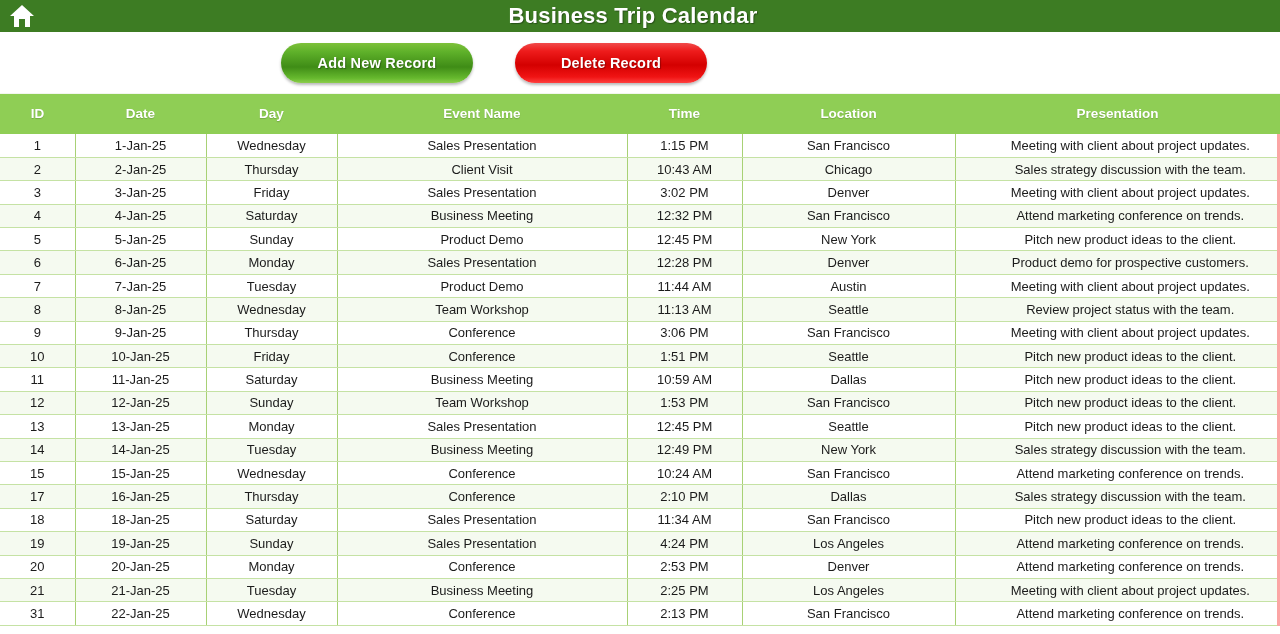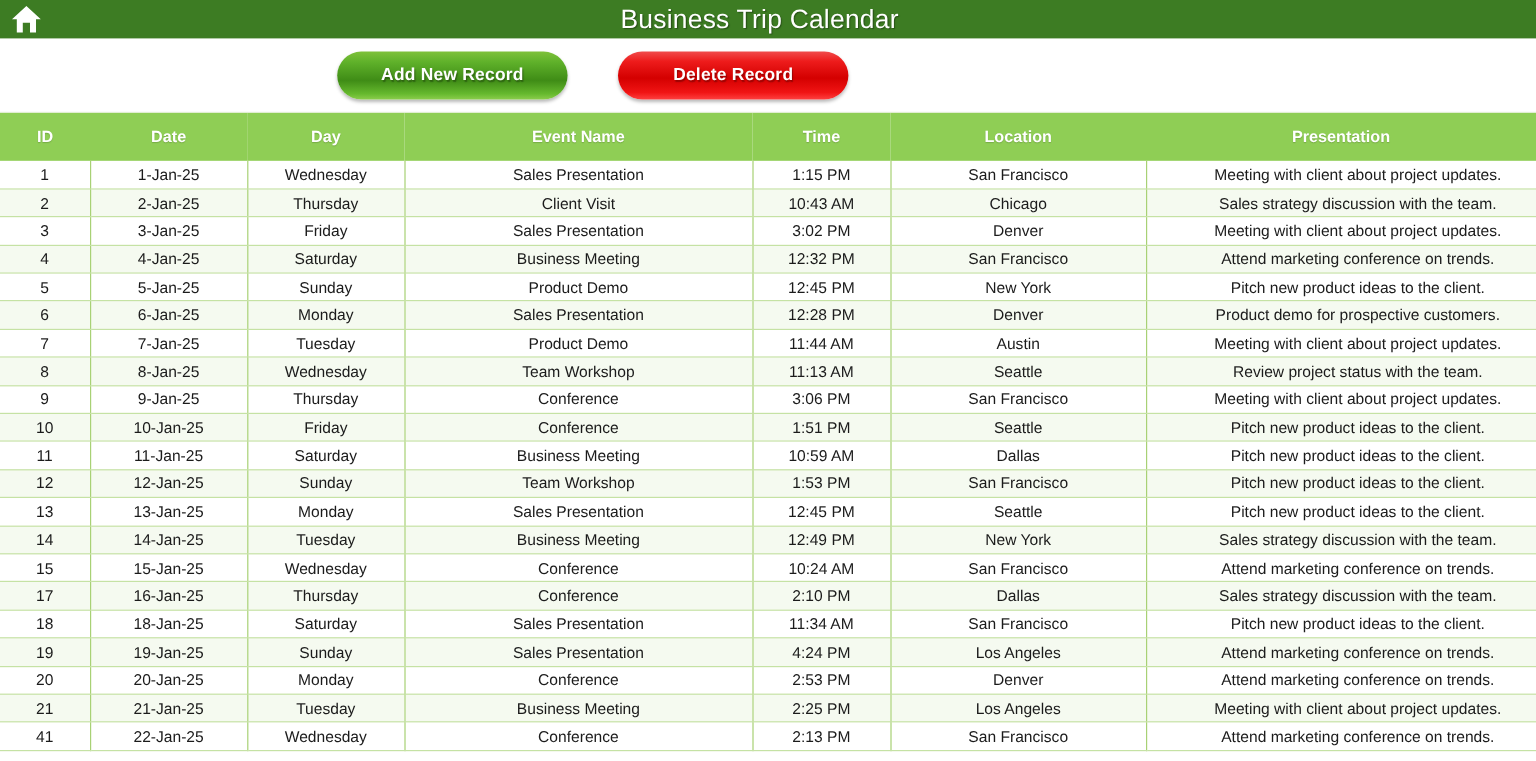--- a/index.html
+++ b/index.html
@@ -26,21 +26,21 @@
     display: flex; align-items: center; justify-content: center;
     cursor: pointer;
   }
   .home-icon svg { display: block; }
   .app-title {
     position: absolute;
     left: 0; right: 14px;
     text-align: center;
     color: #ffffff;
     font-size: 22px;
-    font-weight: normal;
+    font-weight: bold;
     letter-spacing: .2px;
     line-height: 32px;
     text-shadow: 1px 1px 1px rgba(0,0,0,.35);
     pointer-events: none;
   }
 
   
   .toolbar {
     height: 62px;
     background: #ffffff;
@@ -103,21 +103,21 @@
     height: 23.4px;
     padding: 0 4px;
     text-align: center;
     border-right: 1px solid #a8d175;
     border-bottom: 1px solid #c5e2a4;
     white-space: nowrap;
     overflow: hidden;
     text-overflow: ellipsis;
     font-size: 13px;
   }
-  table.cal tbody td:last-child { border-right: 1px solid #fca5a5; padding-left: 32px; }
+  table.cal tbody td:last-child { border-right: 6px solid #fca5a5; padding-left: 32px; }
   table.cal tbody tr:nth-child(odd)  td { background: #ffffff; }
   table.cal tbody tr:nth-child(even) td { background: #f5faf0; }
 
   col.c-id   { width: 75px; }
   col.c-date { width: 131px; }
   col.c-day  { width: 131px; }
   col.c-evt  { width: 290px; }
   col.c-time { width: 115px; }
   col.c-loc  { width: 213px; }
   col.c-desc { width: 325px; }
@@ -336,21 +336,21 @@
         <tr>
           <td>21</td>
           <td>21-Jan-25</td>
           <td>Tuesday</td>
           <td>Business Meeting</td>
           <td>2:25 PM</td>
           <td>Los Angeles</td>
           <td>Meeting with client about project updates.</td>
         </tr>
         <tr>
-          <td>41</td>
+          <td>31</td>
           <td>22-Jan-25</td>
           <td>Wednesday</td>
           <td>Conference</td>
           <td>2:13 PM</td>
           <td>San Francisco</td>
           <td>Attend marketing conference on trends.</td>
         </tr>
       </tbody>
   </table>
 </div>

